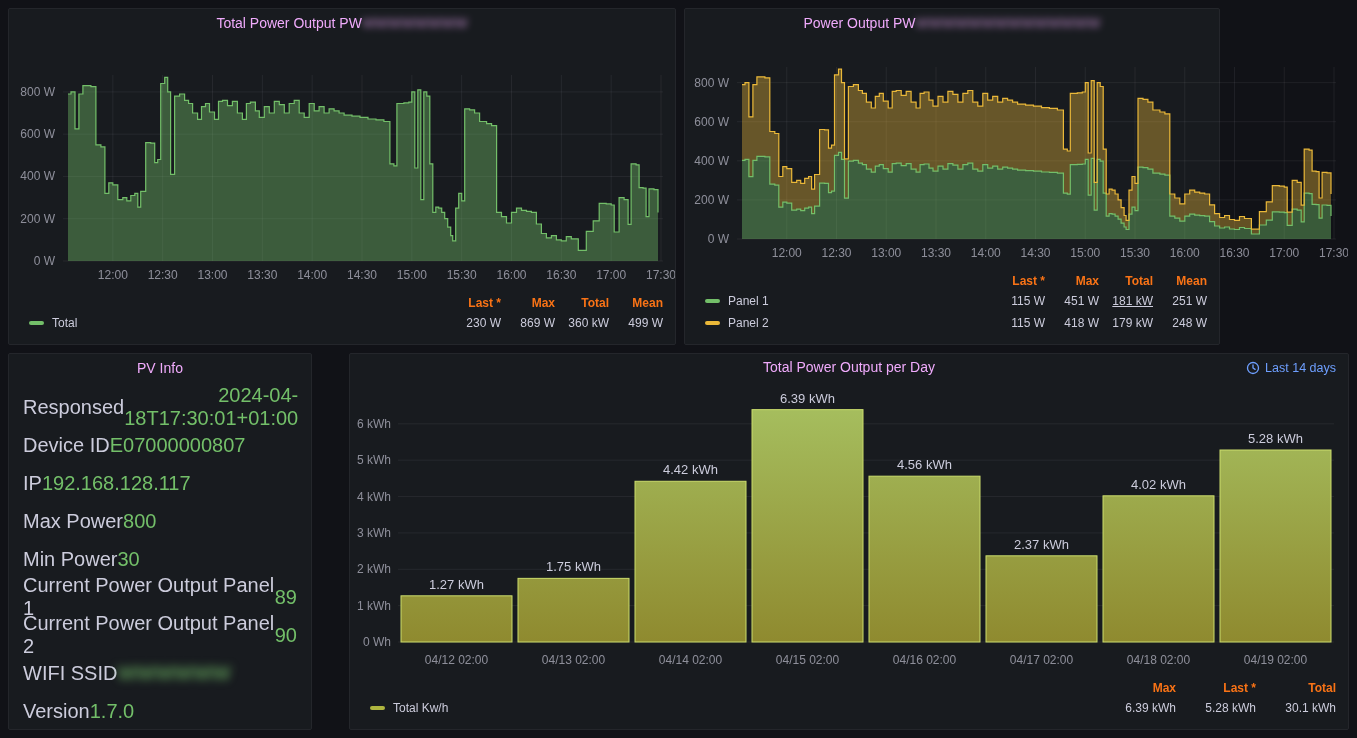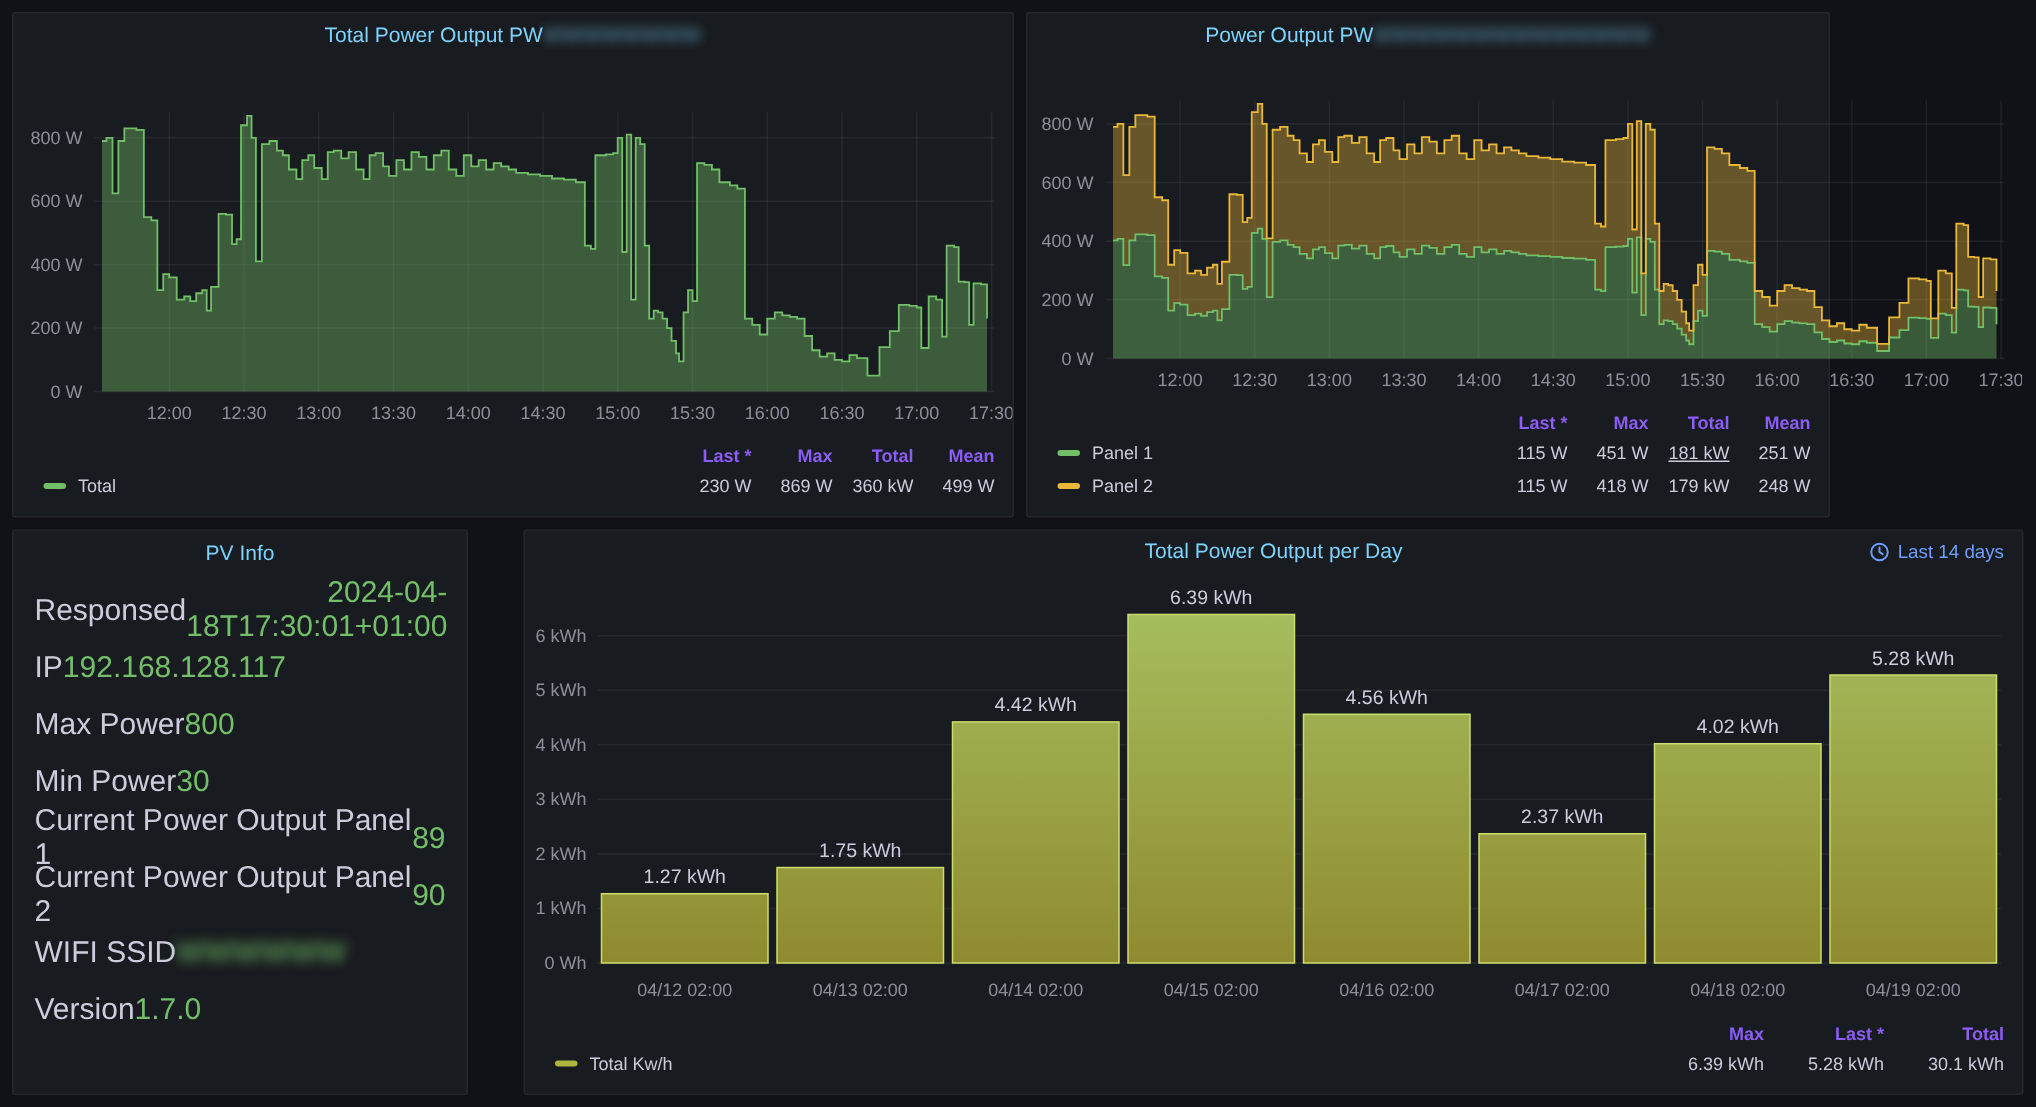--- a/index.html
+++ b/index.html
@@ -1,31 +1,31 @@
 <!DOCTYPE html>
 <html><head>
 <meta charset="utf-8">
 <style>
   html,body{margin:0;padding:0;background:#111217;width:1357px;height:738px;
     font-family:"Liberation Sans",sans-serif;color:#CCCCDC;overflow:hidden}
   .panel{position:absolute;background:#181B1F;border:1px solid #24262B;border-radius:2px;box-sizing:border-box}
-  .panel-title{height:28px;line-height:28px;text-align:center;font-size:14px;font-weight:500;color:#7dd3fc;white-space:nowrap;overflow:hidden}
+  .panel-title{height:28px;line-height:28px;text-align:center;font-size:14px;font-weight:500;color:#f0abfc;white-space:nowrap;overflow:hidden}
   .blur{filter:blur(3.5px);opacity:.7}
   .blur-green{color:#73BF69;filter:blur(4px);font-weight:500}
   svg text{font-family:"Liberation Sans",sans-serif}
   .tick{fill:rgba(204,204,220,0.65);font-size:12px}
   .grid{stroke:rgba(204,204,220,0.08);stroke-width:1}
   .bar-label{fill:#CCCCDC;font-size:13px}
   
   .legend{padding:2px 12px 0 10px;font-size:12px}
   .lg-h{display:flex;height:19px;align-items:center}
   .lg-row{display:flex;height:22px;align-items:center}
   .lg-fill{flex:1}
   .lg-cell{text-align:right;white-space:nowrap}
-  .lg-head{color:#8b5cf6;font-weight:700}
+  .lg-head{color:#f97316;font-weight:700}
   .swatch{width:15px;height:4px;border-radius:2px;margin:0 8px 0 10px;flex:none}
   .lg-name{color:#CCCCDC;cursor:pointer}
   
   .pvrow{display:flex;align-items:center;height:38px;padding:0 14px;font-size:20px}
   .pvlabel{color:#CCCCDC}
   .pvval{color:#73BF69;font-weight:500;text-align:right}
   
   .time-range{position:absolute;top:7px;right:12px;display:flex;align-items:center;gap:5px;
     color:#6E9FFF;font-size:12.5px;font-weight:500;cursor:pointer}
 </style>
@@ -162,20 +162,24 @@
       </div>
     </div>
 </section>
 
 <section class="panel" style="left:8px;top:353px;width:304px;height:377px">
   <div class="panel-title"><span>PV Info</span></div>
   <div id="pv-rows" style="margin-top:6px">
       <div class="pvrow">
         <span class="pvlabel">Responsed</span>
         <span class="pvval">2024-04-18T17:30:01+01:00</span>
+      </div>
+      <div class="pvrow">
+        <span class="pvlabel">Device ID</span>
+        <span class="pvval">E07000000807</span>
       </div>
       <div class="pvrow">
         <span class="pvlabel">IP</span>
         <span class="pvval">192.168.128.117</span>
       </div>
       <div class="pvrow">
         <span class="pvlabel">Max Power</span>
         <span class="pvval">800</span>
       </div>
       <div class="pvrow">

